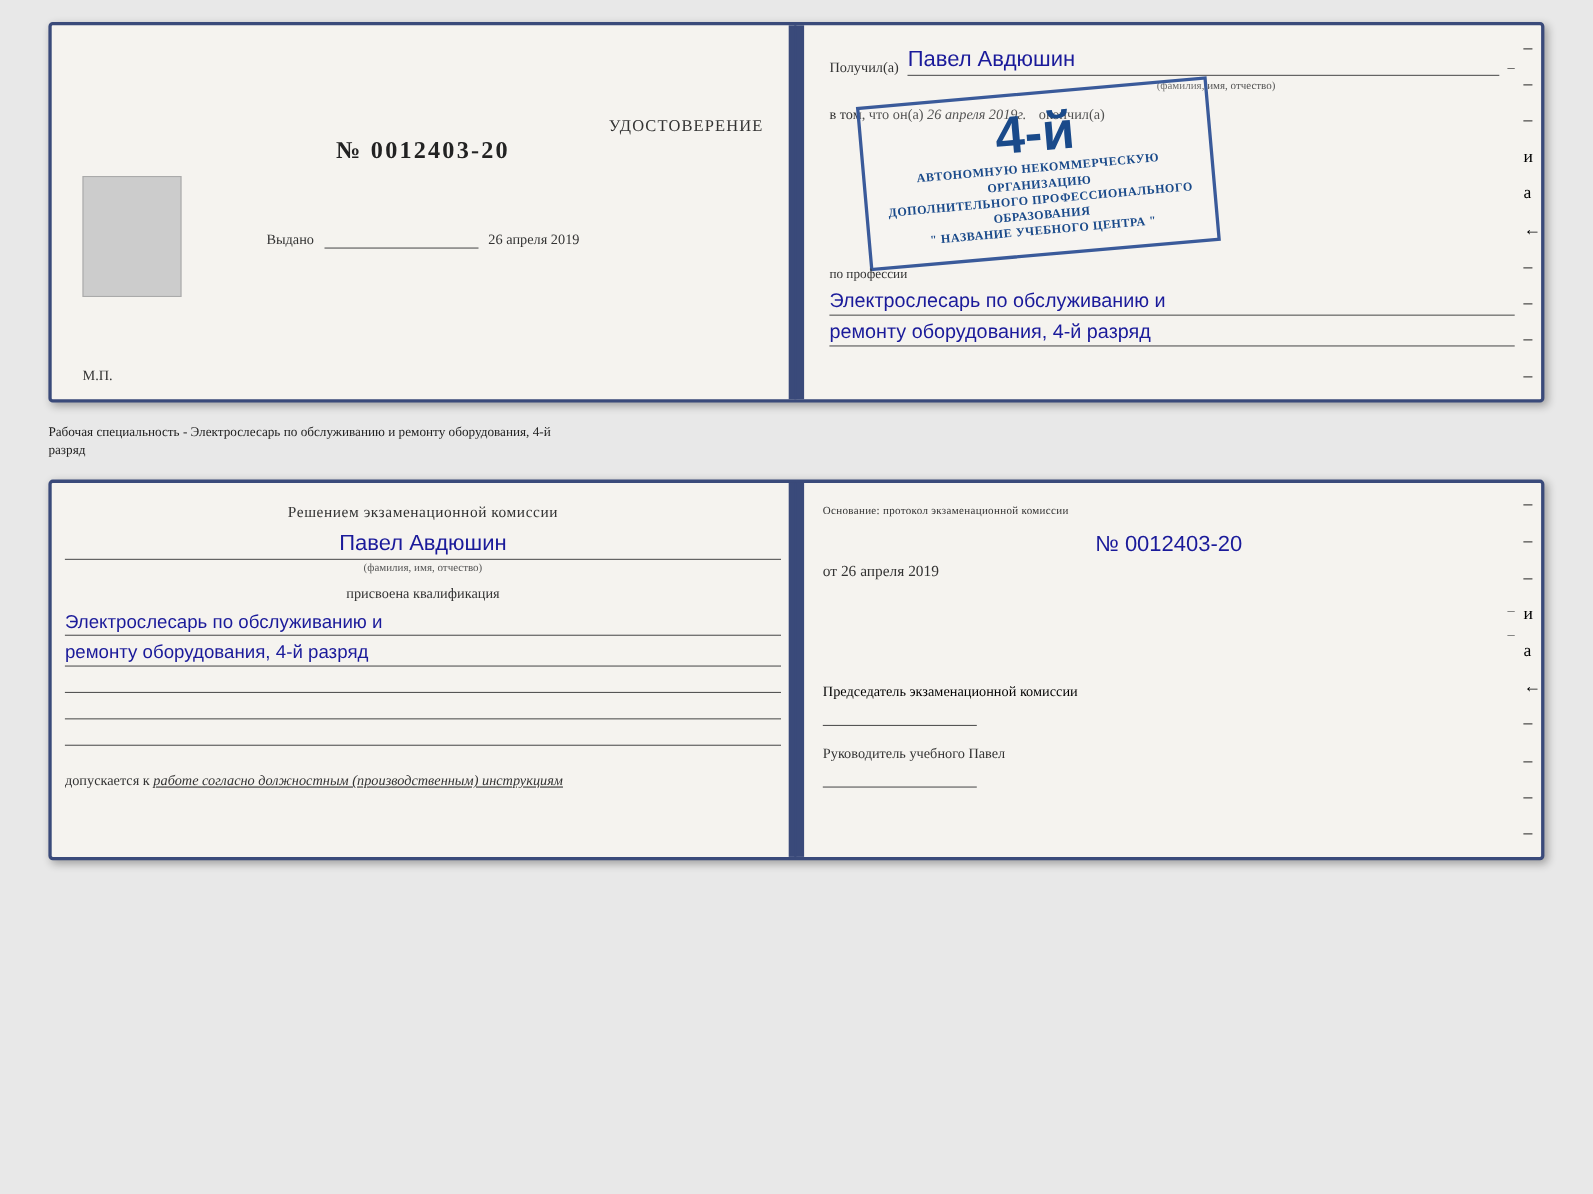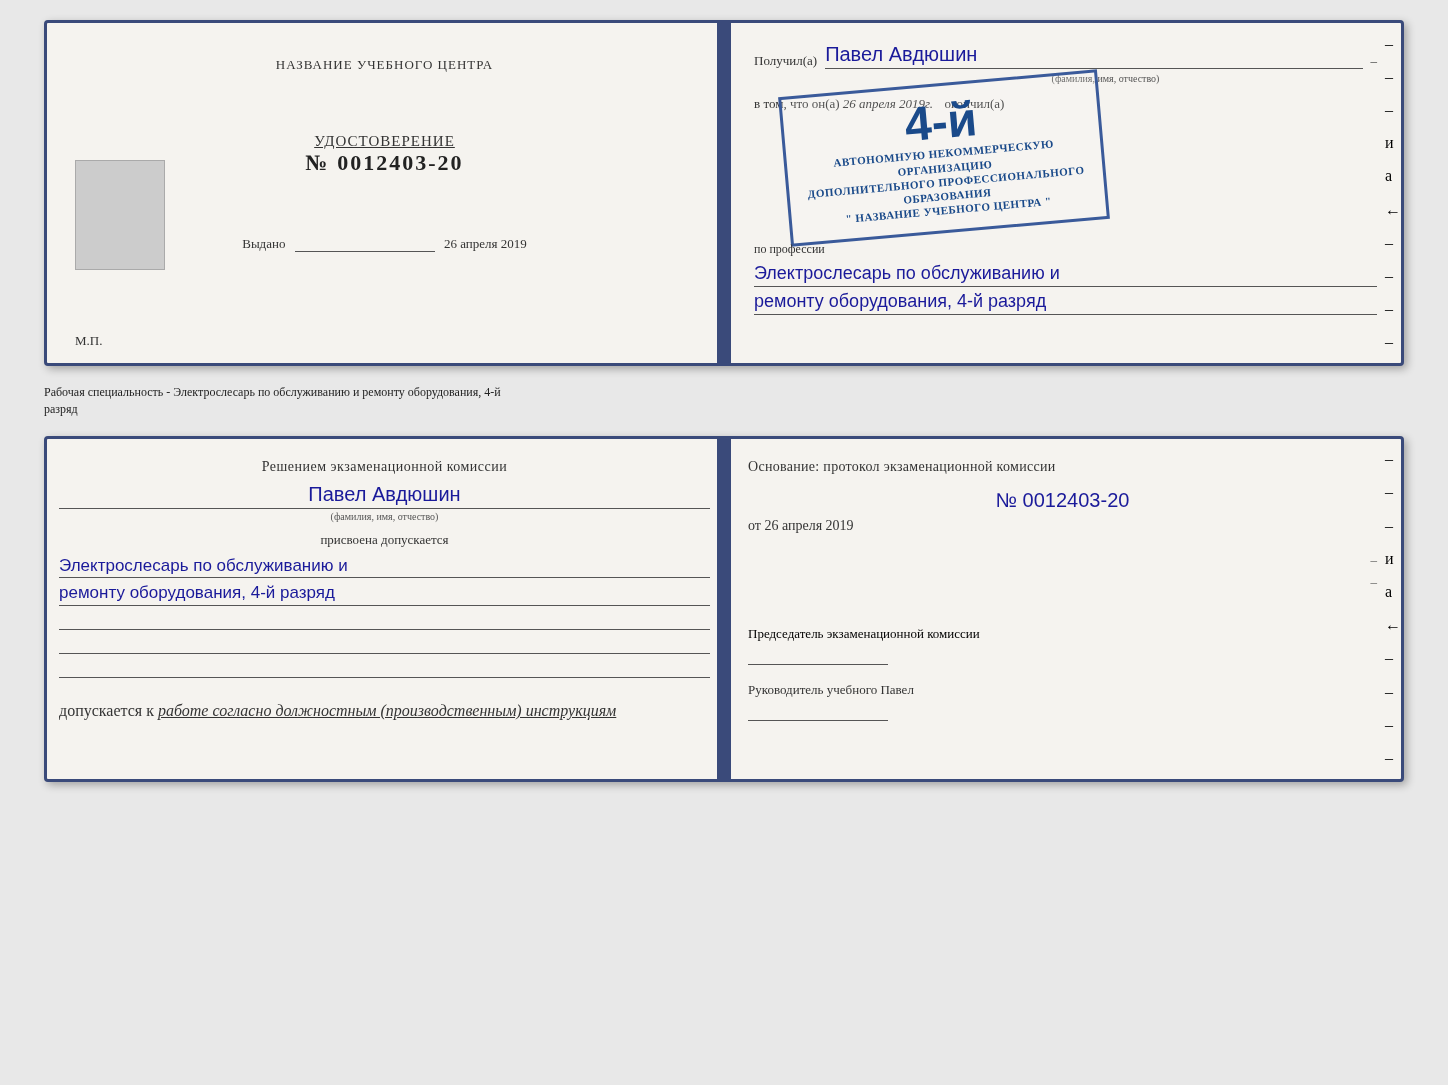--- a/index.html
+++ b/index.html
@@ -76,25 +76,24 @@
     .cert-number {
       font-size: 22px;
       font-weight: bold;
       letter-spacing: 2px;
       color: #222;
       text-align: center;
     }
 
     .cert-label {
       font-size: 15px;
-      text-align: center;
+      text-align: right;
       color: #333;
       text-transform: uppercase;
       letter-spacing: 1px;
-      text-decoration: underline;
     }
 
     .issued-line {
       font-size: 13px;
       color: #333;
       margin-top: 40px;
       text-align: center;
     }
 
     .signature-line {
@@ -284,32 +283,32 @@
       line-height: 1.4;
     }
 
     .blank-line {
       border-bottom: 1px solid #555;
       margin: 6px 0;
       height: 18px;
     }
 
     .допускается-line {
-      font-size: 16px;
+      font-size: 13px;
       color: #333;
       margin-top: 24px;
     }
 
     .italic-underline {
       font-style: italic;
       text-decoration: underline;
     }
 
     .osnov-heading {
-      font-size: 14px;
+      font-size: 10px;
       color: #333;
       margin-bottom: 14px;
       letter-spacing: 0.3px;
     }
 
     .protocol-number {
       font-size: 20px;
       color: #1a1a9a;
       font-family: 'Segoe UI', sans-serif;
       text-align: center;
@@ -344,21 +343,20 @@
       line-height: 1.4;
     }
   </style>
 </head>
 <body>
 
 <div class="document-card">
   <div class="spine"></div>
 
   <div class="page page-left">
-    <div class="title-heading">НАЗВАНИЕ УЧЕБНОГО ЦЕНТРА</div>
 
     <div class="photo-placeholder"></div>
 
     <div style="text-align:center; margin-top: 60px;">
       <div class="cert-label">УДОСТОВЕРЕНИЕ</div>
       <div class="cert-number">№ 0012403-20</div>
     </div>
 
     <div style="margin-top: 60px; text-align:center;">
       <div class="issued-line">
@@ -419,21 +417,21 @@
   <div>разряд</div>
 </div>
 
 <div class="document-card">
   <div class="spine"></div>
 
   <div class="page page-left inner-page-left">
     <div class="decision-heading">Решением экзаменационной комиссии</div>
     <div class="person-name-large">Павел Авдюшин</div>
     <div class="small-sub">(фамилия, имя, отчество)</div>
-    <div class="assigned-label">присвоена допускается</div>
+    <div class="assigned-label">присвоена квалификация</div>
     <div class="qualification-value">Электрослесарь по обслуживанию и</div>
     <div class="qualification-value">ремонту оборудования, 4-й разряд</div>
     <div class="blank-line"></div>
     <div class="blank-line"></div>
     <div class="blank-line"></div>
     <div class="допускается-line">
       <span>допускается к</span>
       <span class="italic-underline">работе согласно должностным (производственным) инструкциям</span>
     </div>
   </div>

